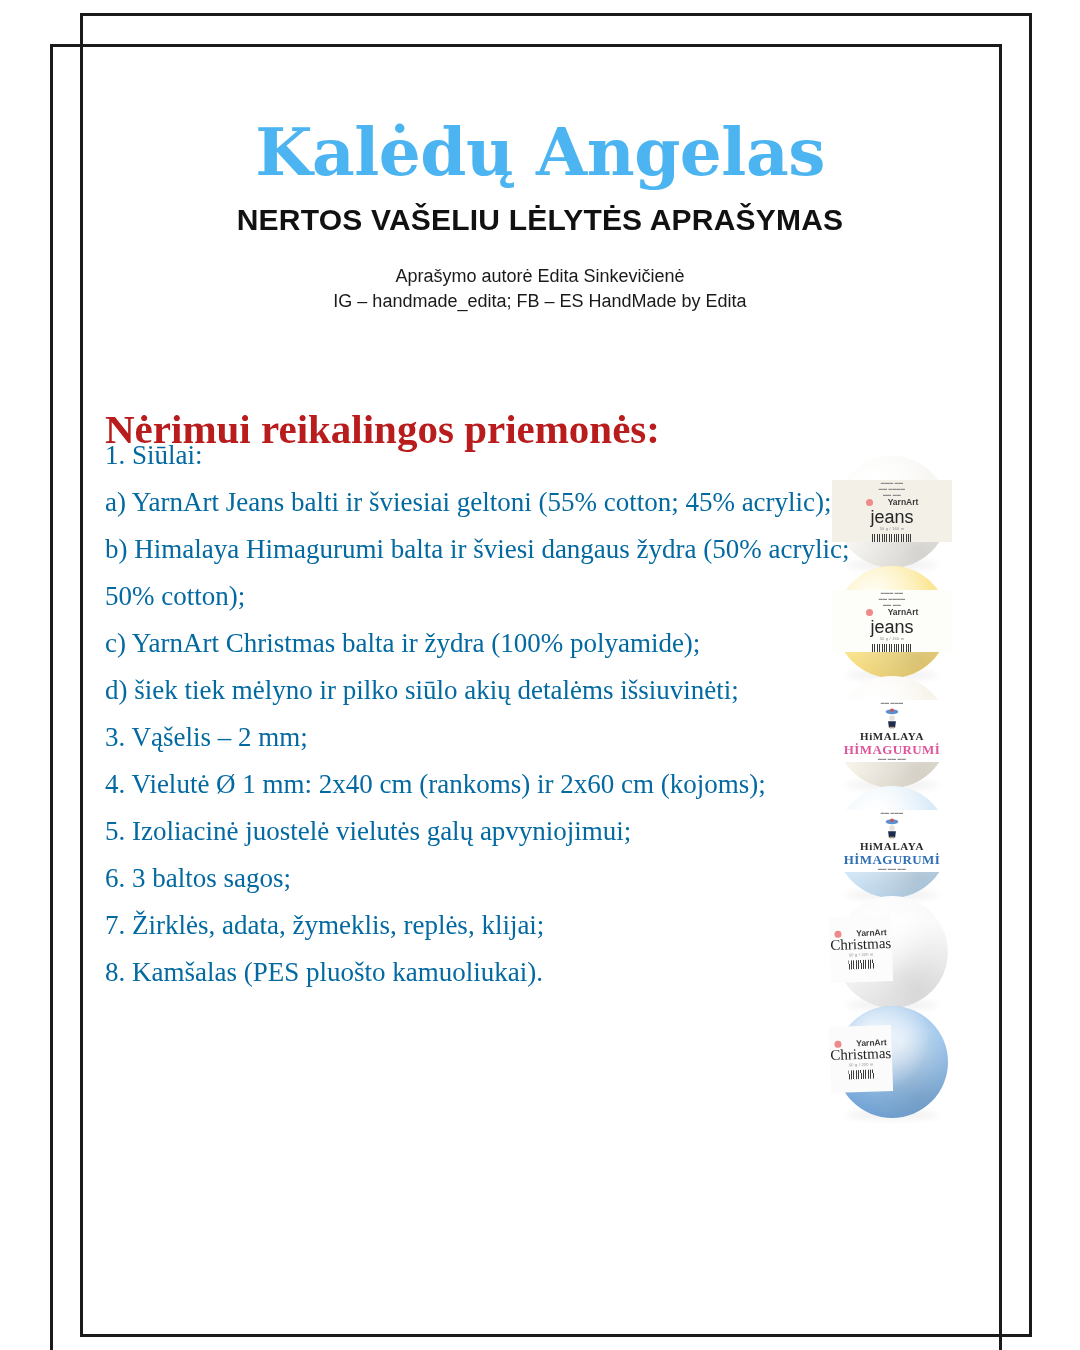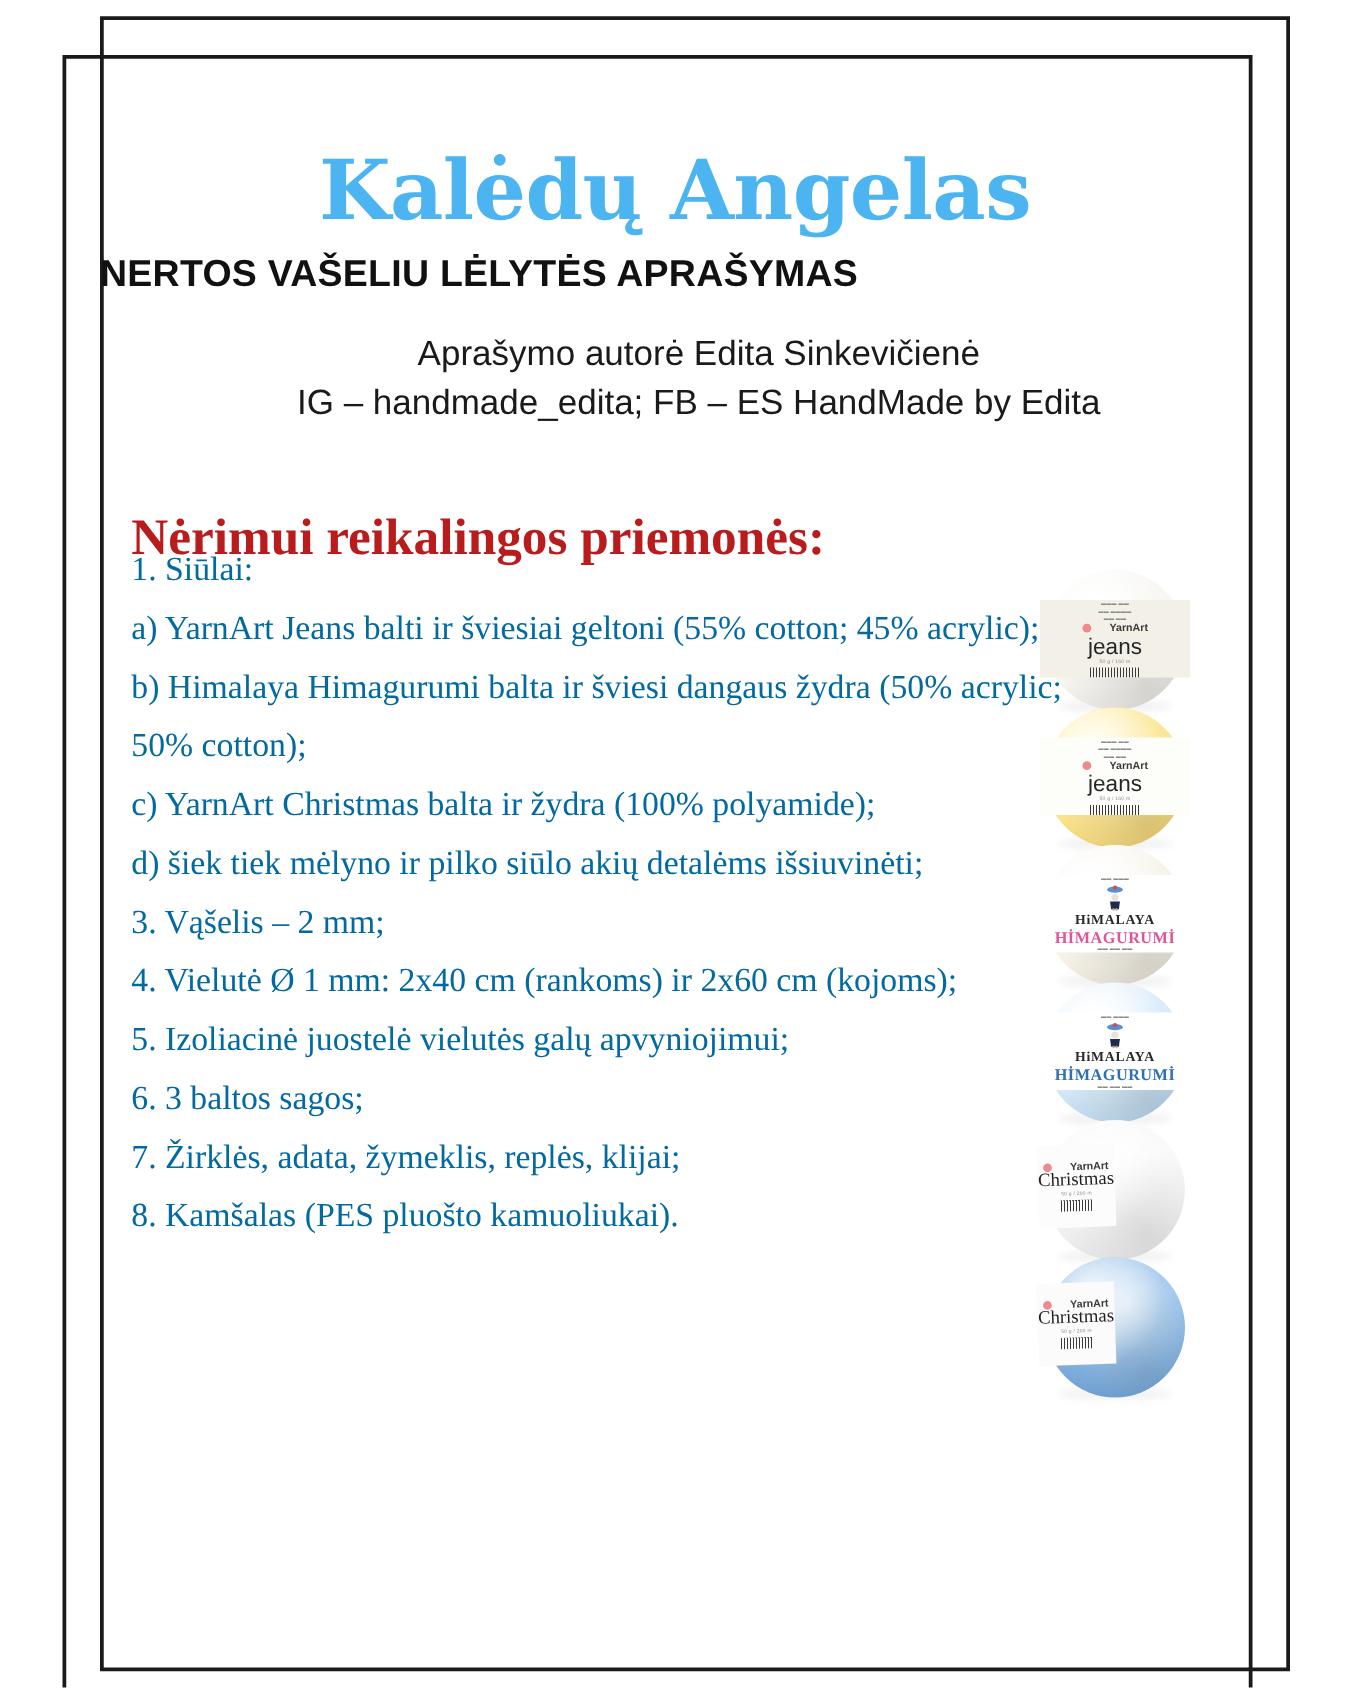--- a/index.html
+++ b/index.html
@@ -59,40 +59,39 @@
     letter-spacing: -0.5px;
     color: #4CB5F1;
     white-space: nowrap;
   }
 
   .subtitle {
     position: absolute;
     left: 80px;
     top: 162px;
     width: 920px;
-    text-align: left;
+    text-align: center;
     font-family: "Liberation Sans", sans-serif;
     font-weight: 700;
     font-size: 30px;
     letter-spacing: 0.2px;
     color: #111111;
   }
 
   .author-block {
     position: absolute;
     left: 80px;
     top: 248px;
     width: 920px;
     text-align: center;
     font-family: "Liberation Sans", sans-serif;
     font-weight: 400;
-    font-size: 28px;
+    font-size: 18px;
     line-height: 1.38;
     color: #1a1a1a;
-    margin-left: 19px;
   }
   .author-block .line { display: block; }
 
   .section-heading {
     position: absolute;
     left: 105px;
     top: 350px;
     font-family: "Liberation Serif", serif;
     font-weight: 700;
     font-size: 41px;

